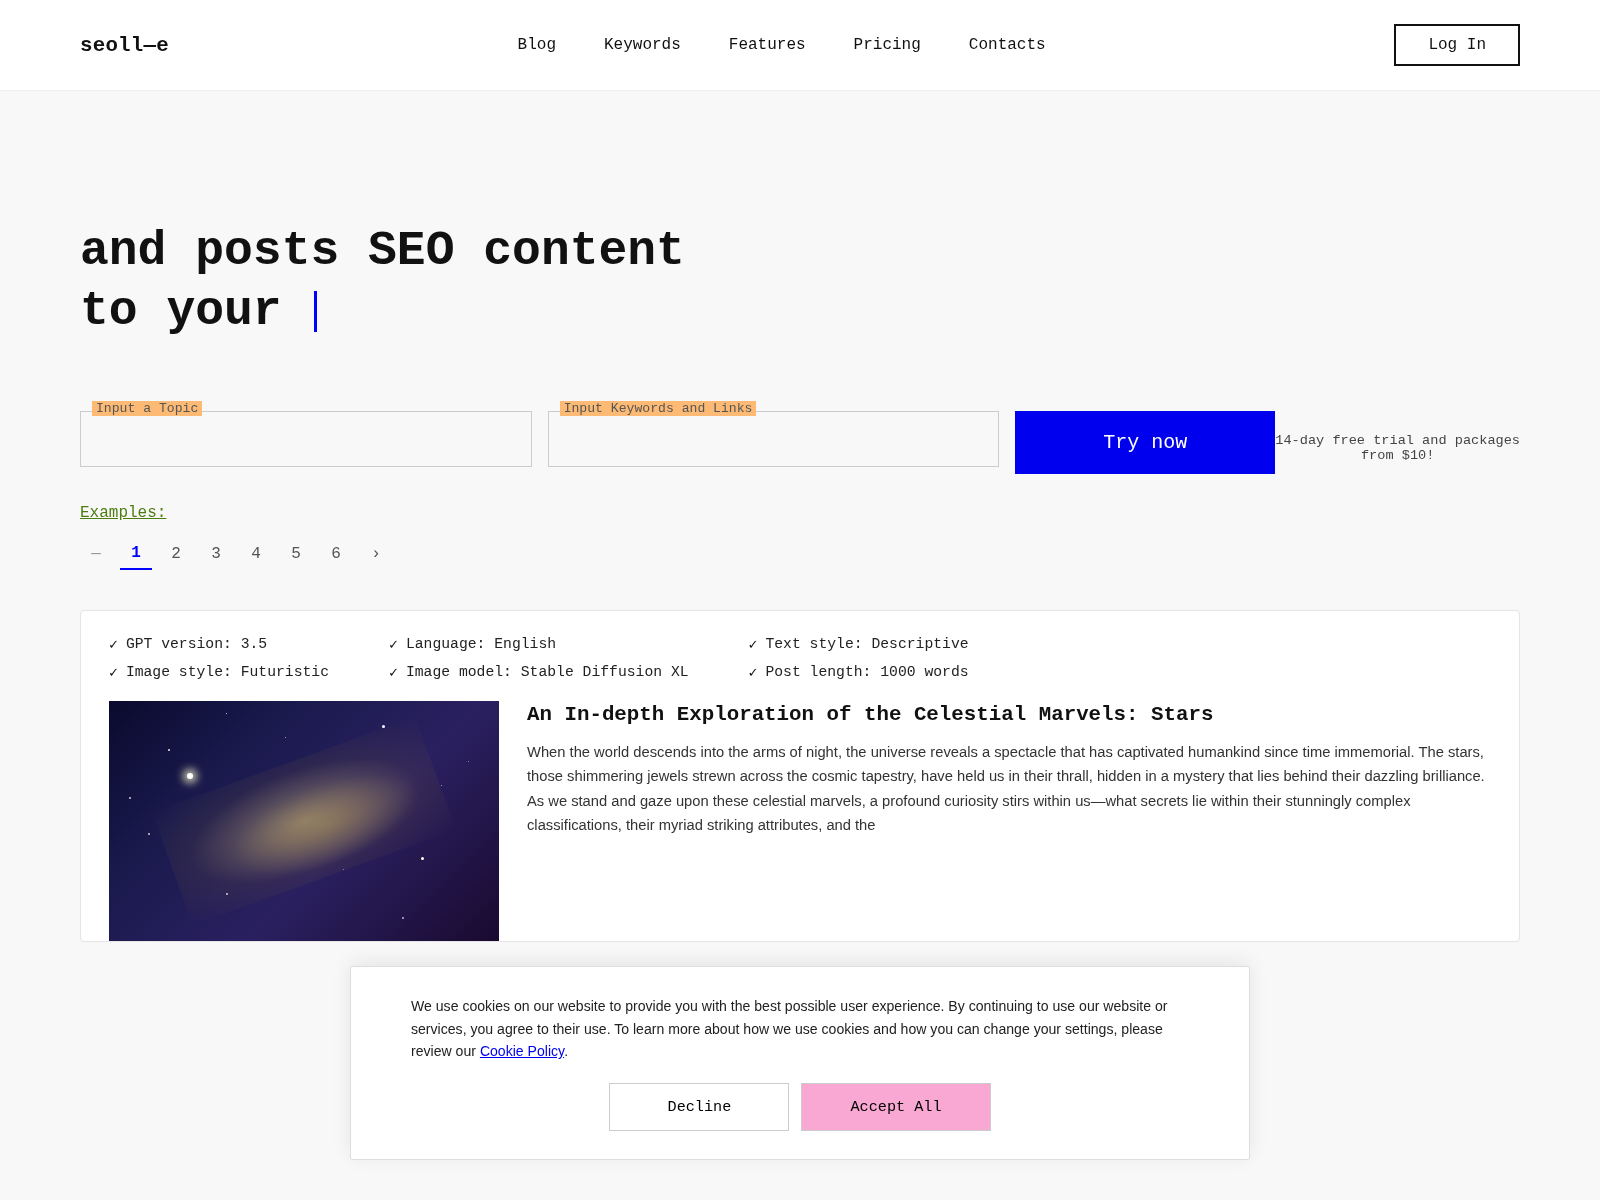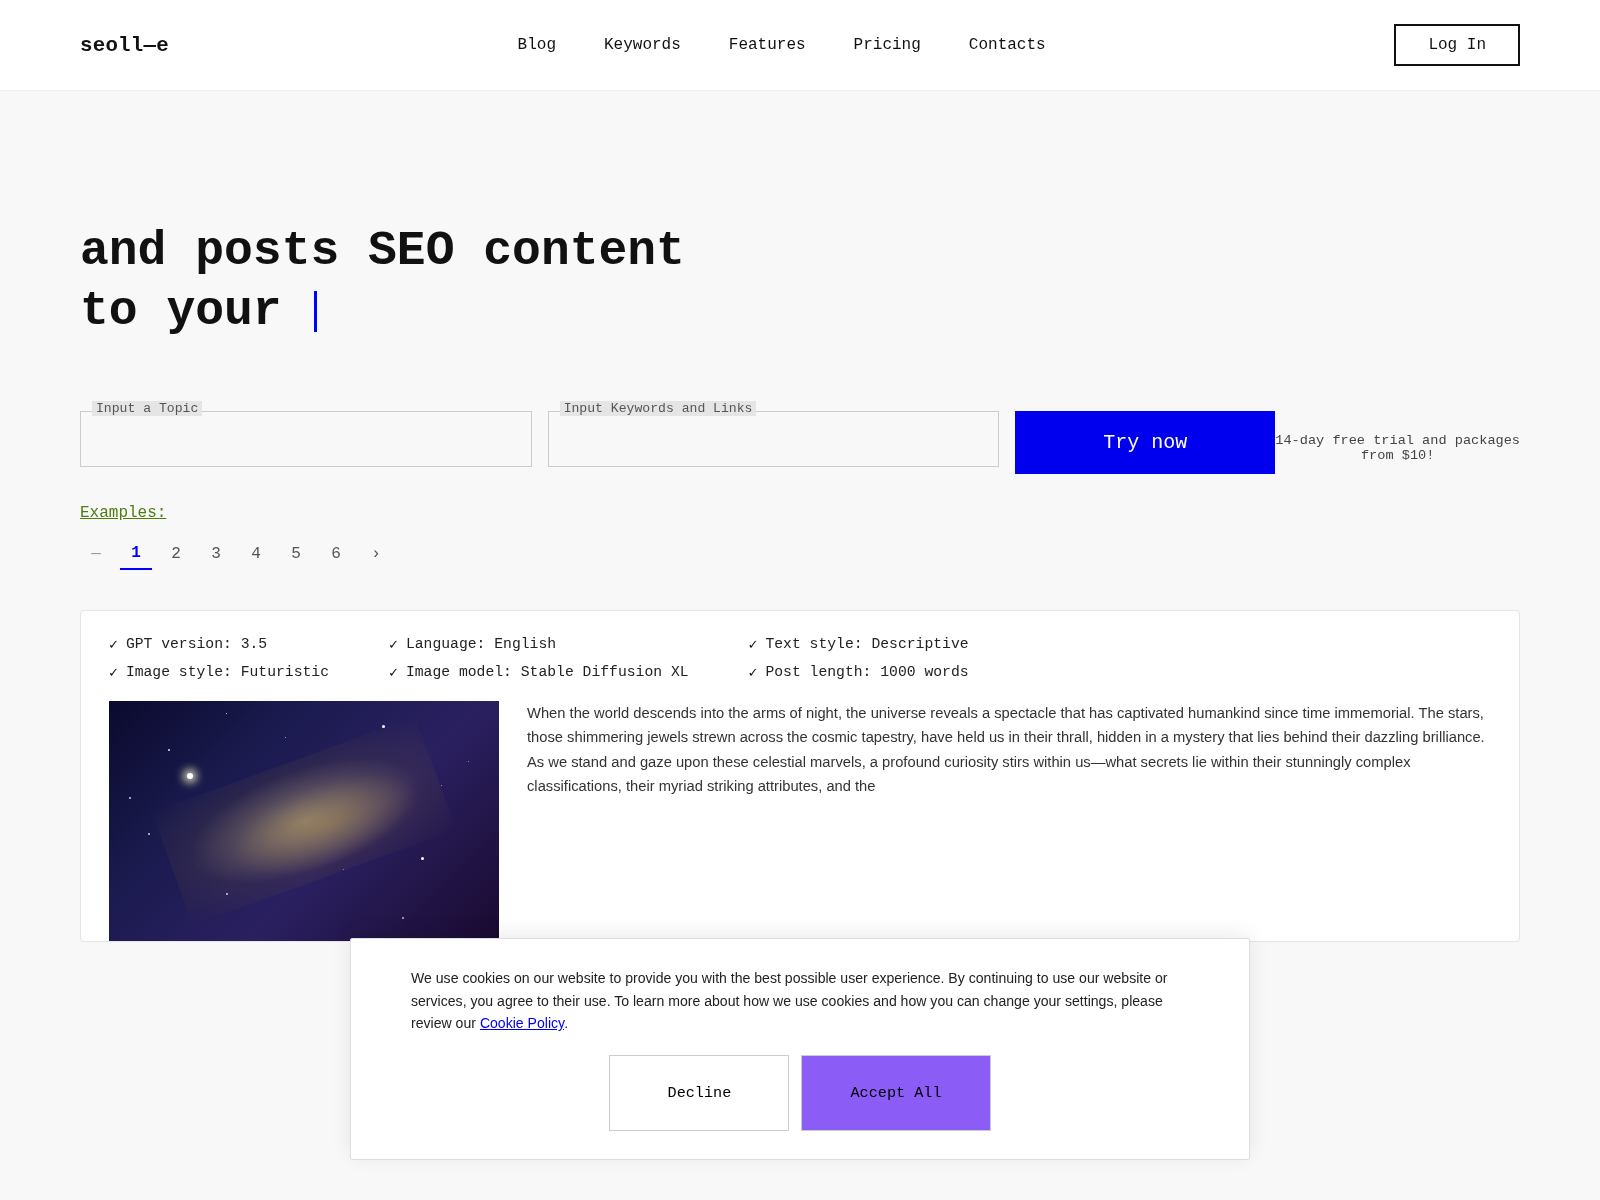--- a/index.html
+++ b/index.html
@@ -48,21 +48,21 @@
     .input-section {
       padding: 30px 80px 20px 80px;
       display: flex; align-items: flex-start; gap: 16px;
     }
     .input-group {
       position: relative;
       flex: 1;
     }
     .input-group label {
       position: absolute; top: -10px; left: 12px;
-      background: #e5e5e5; padding: 0 4px;
+      background: #fdba74; padding: 0 4px;
       font-size: 0.82rem; color: #555;
       font-family: 'Courier New', Courier, monospace;
     }
     .input-group input {
       width: 100%; padding: 18px 16px;
       border: 1px solid #ccc; background: transparent;
       font-size: 1rem; font-family: 'Courier New', Courier, monospace;
       outline: none;
     }
 
@@ -167,26 +167,26 @@
       border: 1px solid #ddd;
       border-radius: 2px;
     }
     .cookie-text {
       font-size: 0.88rem; line-height: 1.6; color: #222;
       font-family: Arial, sans-serif;
     }
     .cookie-text a { color: #0000ee; }
     .cookie-buttons { display: flex; gap: 12px; justify-content: center; }
     .decline-btn {
-      padding: 28px 48px; border: 1px solid #ccc; background: #fff;
+      padding: 14px 48px; border: 1px solid #ccc; background: #fff;
       font-size: 0.95rem; cursor: pointer; font-family: 'Courier New', Courier, monospace;
       min-width: 180px;
     }
     .accept-btn {
-      padding: 14px 48px; border: 1px solid #ccc; background: #8b5cf6;
+      padding: 14px 48px; border: 1px solid #ccc; background: #f9a8d4;
       font-size: 0.95rem; cursor: pointer; font-family: 'Courier New', Courier, monospace;
       min-width: 180px;
     }
   </style>
 </head>
 <body>
 
 <nav>
   <div class="nav-logo">seoll—e</div>
   <div class="nav-links">
@@ -289,20 +289,21 @@
       <div class="star" style="width:1px;height:1px;top:5%;left:30%;opacity:0.9"></div>
 
       <div style="position:absolute;top:30%;left:20%;width:6px;height:6px;background:#fff;border-radius:50%;box-shadow:0 0 8px 4px rgba(255,255,200,0.8);"></div>
 
       <div class="galaxy-shape"></div>
 
       <div style="position:absolute;top:35%;left:30%;width:200px;height:80px;background:radial-gradient(ellipse,rgba(180,150,80,0.4) 0%,transparent 70%);transform:rotate(-20deg);"></div>
     </div>
 
     <div class="card-text">
+      <div class="card-title">An In-depth Exploration of the Celestial Marvels: Stars</div>
       <div class="card-body">When the world descends into the arms of night, the universe reveals a spectacle that has captivated humankind since time immemorial. The stars, those shimmering jewels strewn across the cosmic tapestry, have held us in their thrall, hidden in a mystery that lies behind their dazzling brilliance. As we stand and gaze upon these celestial marvels, a profound curiosity stirs within us—what secrets lie within their stunningly complex classifications, their myriad striking attributes, and the</div>
     </div>
   </div>
 </div>
 
 <div class="cookie-banner">
   <div class="cookie-text">
     <span>We use cookies on our website to provide you with the best possible user experience. By continuing to use our website or services, you agree to their use. To learn more about how we use cookies and how you can change your settings, please review our</span>
     <a href="#">Cookie Policy</a><span>.</span>
   </div>

